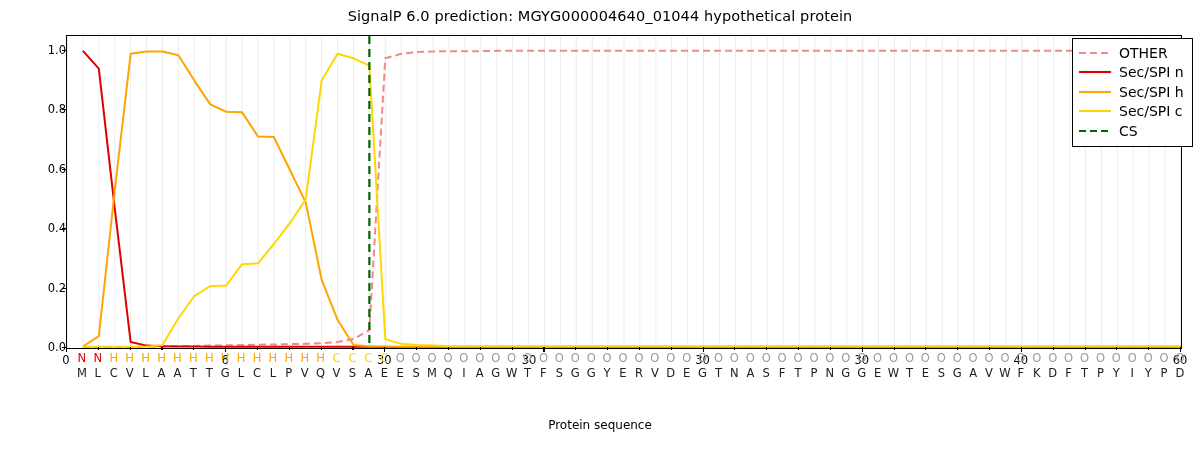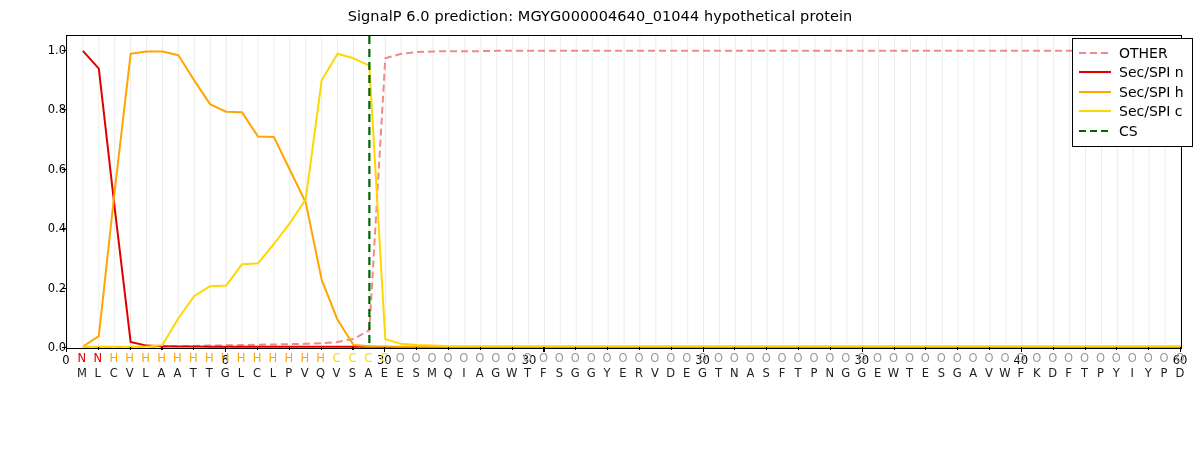--- a/index.html
+++ b/index.html
@@ -289,20 +289,21 @@
       <div class="xtick-label" style="position: absolute; left: 66px; top: 353px;">0</div>
       <div class="xtick-label" style="position: absolute; left: 225.143px; top: 353px;">6</div>
       <div class="xtick-label" style="position: absolute; left: 384.286px; top: 353px;">30</div>
       <div class="xtick-label" style="position: absolute; left: 529px; top: 353px;">30</div>
       <div class="xtick-label" style="position: absolute; left: 702.571px; top: 353px;">30</div>
       <div class="xtick-label" style="position: absolute; left: 861.714px; top: 353px;">30</div>
       <div class="xtick-label" style="position: absolute; left: 1020.86px; top: 353px;">40</div>
       <div class="xtick-label" style="position: absolute; left: 1180px; top: 353px;">60</div>
     </div>
 
+  <div id="xlabel">Protein sequence</div>
 
   <div id="ann-row">
       <div class="res ann ann-N" style="left: 15.9143px;">N</div>
       <div class="res ann ann-N" style="left: 31.8286px;">N</div>
       <div class="res ann ann-H" style="left: 47.7429px;">H</div>
       <div class="res ann ann-H" style="left: 63.6571px;">H</div>
       <div class="res ann ann-H" style="left: 79.5714px;">H</div>
       <div class="res ann ann-H" style="left: 95.4857px;">H</div>
       <div class="res ann ann-H" style="left: 111.4px;">H</div>
       <div class="res ann ann-H" style="left: 127.314px;">H</div>

